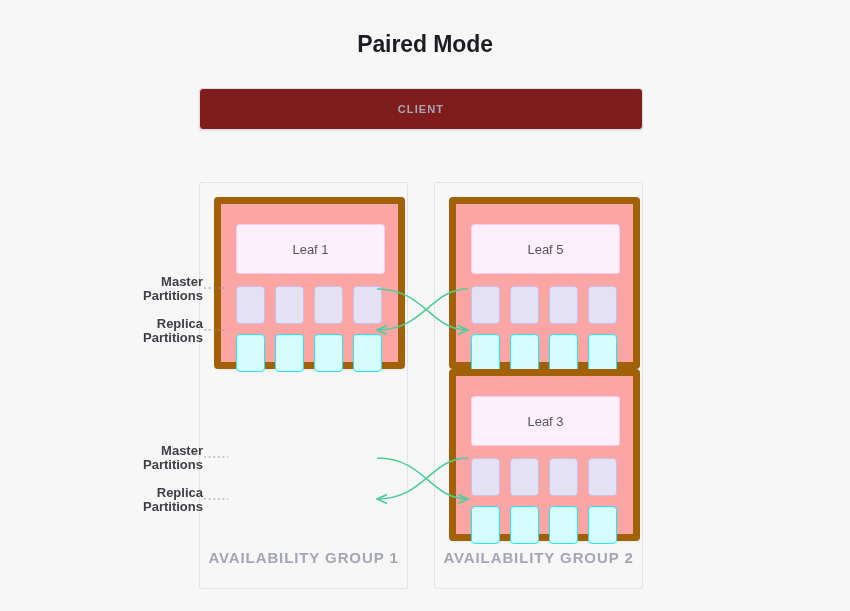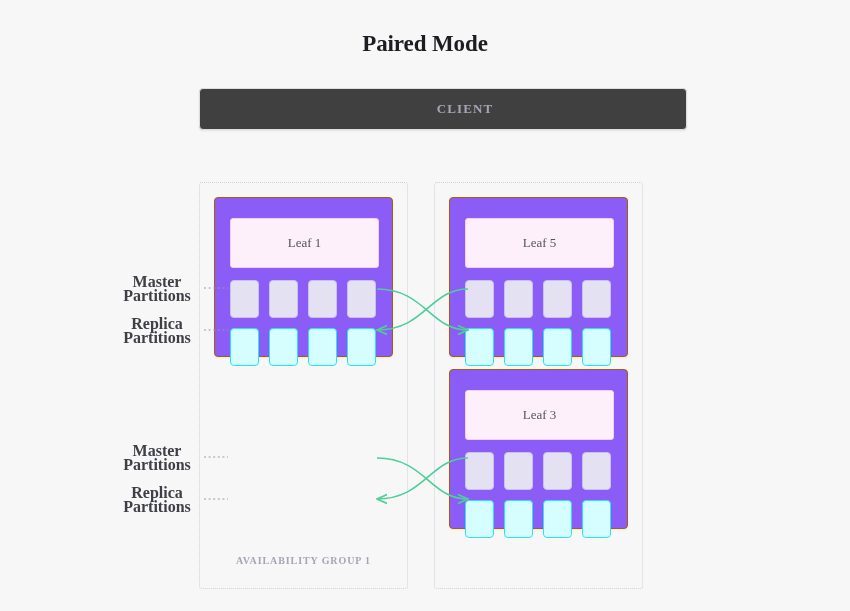--- a/index.html
+++ b/index.html
@@ -10,21 +10,20 @@
     width: 850px;
     height: 611px;
     background: #f7f7f8;
     font-family: "Liberation Sans", sans-serif;
     overflow: hidden;
   }
   #canvas {
     position: relative;
     width: 850px;
     height: 611px;
-    font-family: Liberation Serif, serif;
   }
 
   
   .title {
     position: absolute;
     left: 0;
     top: 31px;
     width: 850px;
     text-align: center;
     font-size: 23px;
@@ -32,32 +31,31 @@
     color: #1c1d21;
     letter-spacing: -0.1px;
   }
 
   
   .topbar {
     position: absolute;
     left: 199px;
     width: 442px;
     height: 40px;
-    background: #404040;
+    background: #7f1d1d;
     border: 1px solid #dcdde1;
     border-radius: 4px;
     box-shadow: 0 1px 2px rgba(60,60,70,0.10);
     display: flex;
     align-items: center;
     justify-content: center;
-    font-size: 13px;
+    font-size: 11px;
     font-weight: bold;
     letter-spacing: 1.1px;
     color: #a5a6b5;
-    padding-left: 44px;
   }
   #client-bar { top: 88px; }
   #aggregator-bar { top: 136px; }
 
   
   .avail-group {
     position: absolute;
     top: 182px;
     width: 207px;
     height: 405px;
@@ -67,33 +65,33 @@
   }
   #avail-group-1 { left: 199px; }
   #avail-group-2 { left: 434px; }
 
   .avail-group-label {
     position: absolute;
     left: 0;
     bottom: 22px;
     width: 100%;
     text-align: center;
-    font-size: 10px;
+    font-size: 15px;
     font-weight: bold;
     letter-spacing: 0.9px;
     color: #a5a6b5;
   }
 
   
   .leaf-panel {
     position: absolute;
     left: 14px;
     width: 177px;
-    background: #8b5cf6;
-    border: 1px solid #a16207;
+    background: #fca5a5;
+    border: 7px solid #a16207;
     border-radius: 4px;
     box-shadow: 0 1px 2px rgba(60,60,70,0.08);
   }
   .leaf-panel.top { top: 14px; height: 158px; }
   .leaf-panel.bottom { top: 186px; height: 158px; }
 
   
   .leaf-box {
     position: absolute;
     left: 15px;
@@ -134,25 +132,25 @@
   }
   .part.replica {
     background: #d6fdff;
     border: 1.8px solid #27e5f5;
   }
 
   
   .annot {
     position: absolute;
     width: 92px;
-    font-size: 16px;
+    font-size: 13px;
     font-weight: bold;
     line-height: 14px;
     color: #3f4046;
-    text-align: center;
+    text-align: right;
   }
   #annot-master-1 { left: 111px; top: 275px; }
   #annot-replica-1 { left: 111px; top: 317px; }
   #annot-master-2 { left: 111px; top: 444px; }
   #annot-replica-2 { left: 111px; top: 486px; }
 
   
   #leader-svg, #arrow-svg {
     position: absolute;
     left: 0;
@@ -240,20 +238,21 @@
         <div class="part master"></div>
       </div>
       <div class="part-row replica">
         <div class="part replica"></div>
         <div class="part replica"></div>
         <div class="part replica"></div>
         <div class="part replica"></div>
       </div>
     </div>
 
+    <div class="avail-group-label">AVAILABILITY GROUP 2</div>
   </div>
 
   <div class="annot" id="annot-master-1">
     <div>Master</div>
     <div>Partitions</div>
   </div>
   <div class="annot" id="annot-replica-1">
     <div>Replica</div>
     <div>Partitions</div>
   </div>

